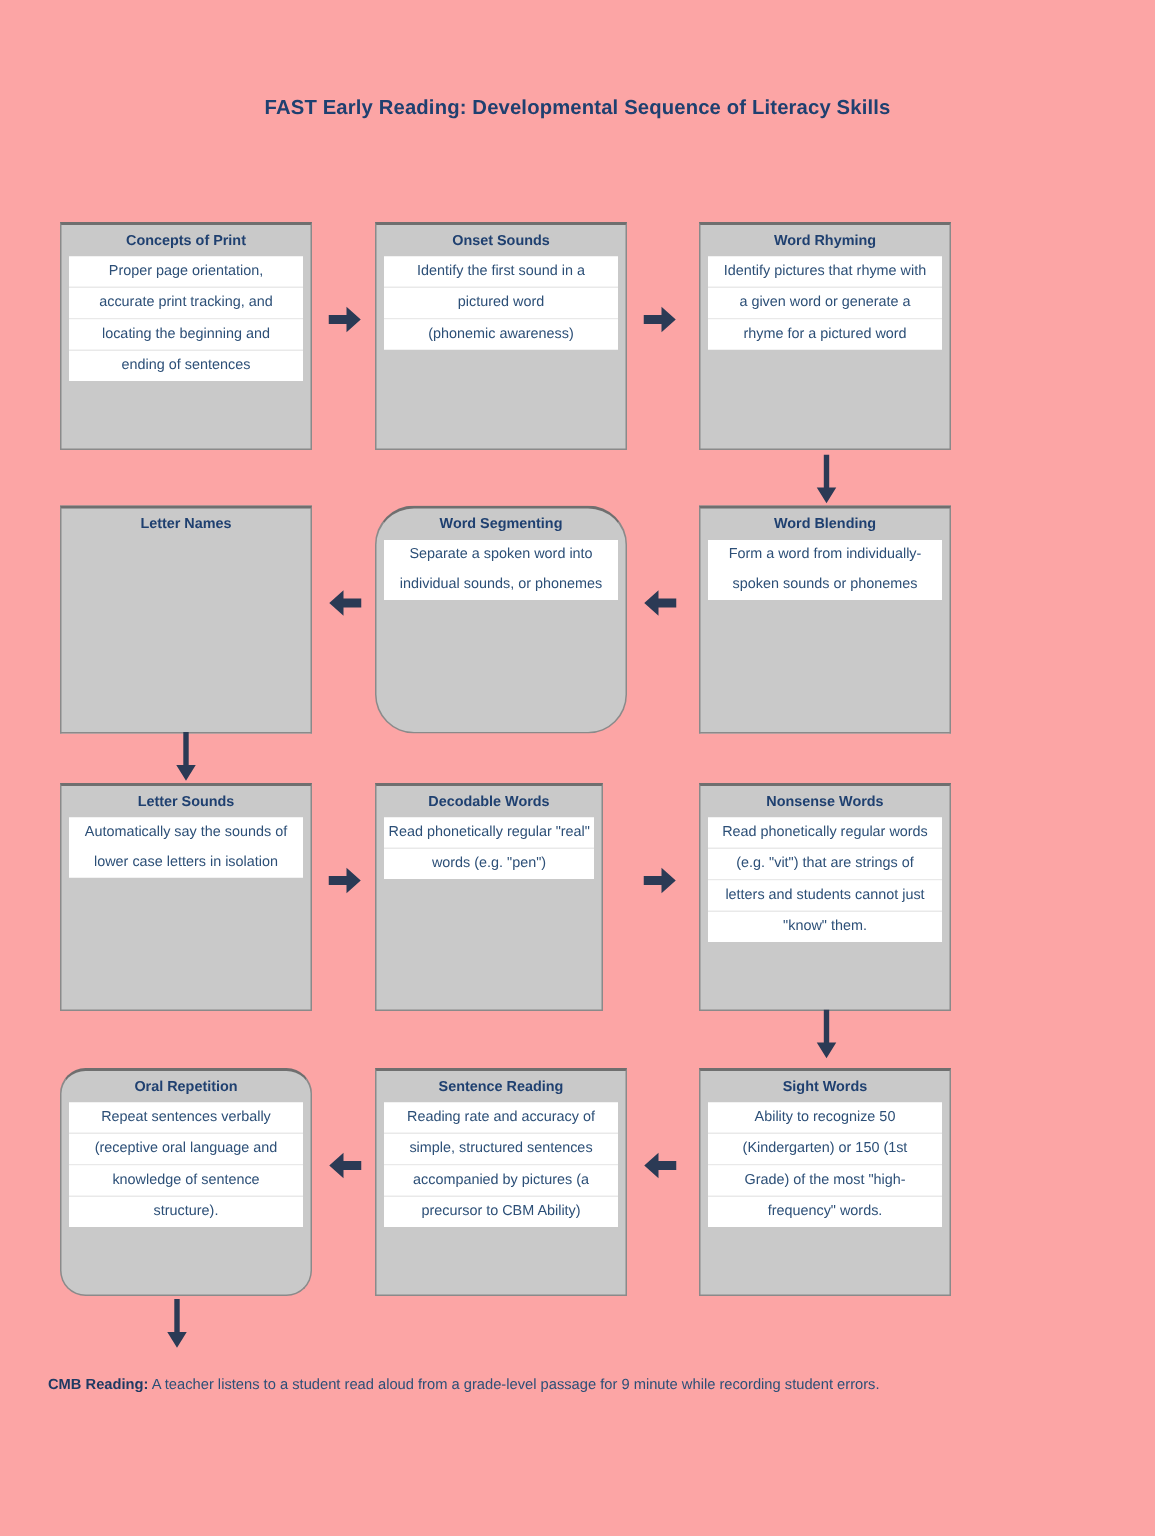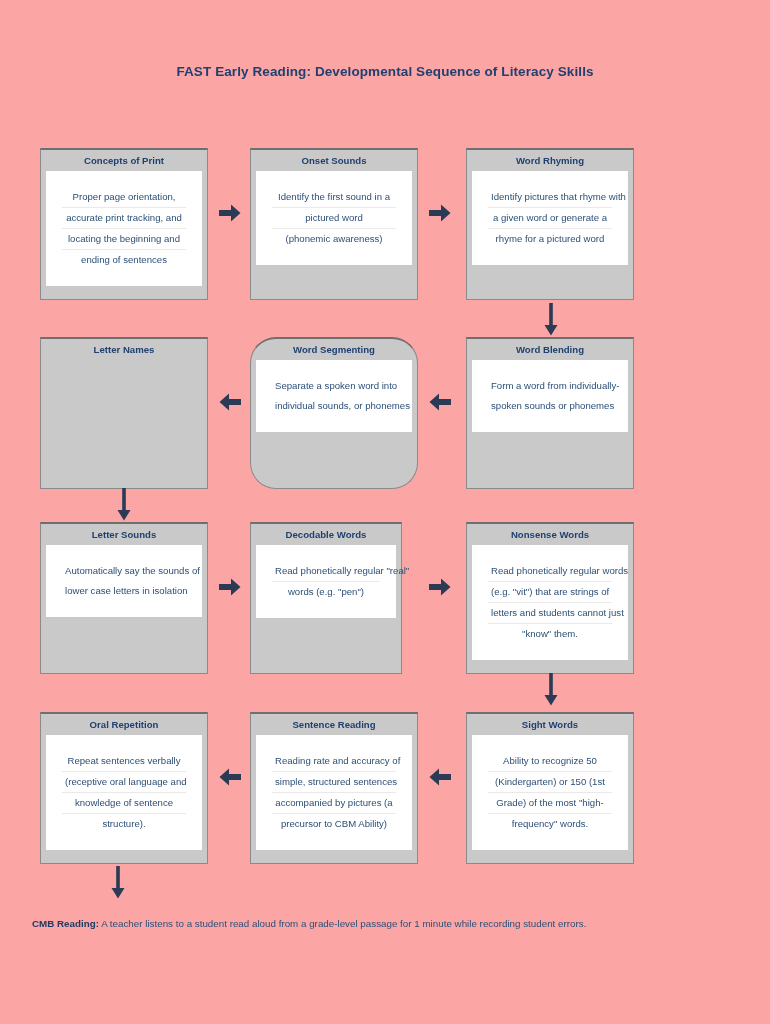--- a/index.html
+++ b/index.html
@@ -48,21 +48,21 @@
     text-align: center;
     font-size: 9.6px;
     font-weight: bold;
     color: #1f4070;
     padding: 5px 4px 4px 4px;
     line-height: 12px;
   }
   .box-body {
     margin: 0 5px;
     background: #ffffff;
-    padding: 16px;
+    padding: 0;
   }
   .box-line {
     display: block;
     text-align: center;
     font-size: 9.6px;
     color: #2c4f77;
     line-height: 14px;
     padding: 3px 3px 3px 3px;
     background: #ffffff;
     border-bottom: 1px solid #e9e9e9;
@@ -224,21 +224,21 @@
       <span class="box-line">"know" them.</span>
     </div>
   </div>
 
   <div class="arrow" style="left:543px; top:673px;">
     <svg width="16" height="33" viewBox="0 0 16 33">
         <path d="M6.2 0 H9.8 V22 H14.5 L8 32.5 L1.5 22 H6.2 Z" fill="#2b3a55"></path>
       </svg>
   </div>
 
-  <div class="box" style="left:40px; top:712px; width:168px; height:152px;">
+  <div class="box" style="left:40px; top:712px; width:168px; height:152px;border-radius:17px;">
     <div class="box-title">Oral Repetition</div>
     <div class="box-body">
       <span class="box-line">Repeat sentences verbally</span>
       <span class="box-line">(receptive oral language and</span>
       <span class="box-line">knowledge of sentence</span>
       <span class="box-line">structure).</span>
     </div>
   </div>
 
   <div class="arrow" style="left:219px; top:768px;">
@@ -272,15 +272,15 @@
       <span class="box-line">frequency" words.</span>
     </div>
   </div>
 
   <div class="arrow" style="left:110px; top:866px;">
     <svg width="16" height="33" viewBox="0 0 16 33">
         <path d="M6.2 0 H9.8 V22 H14.5 L8 32.5 L1.5 22 H6.2 Z" fill="#2b3a55"></path>
       </svg>
   </div>
 
-  <div class="caption"><span class="cap-label">CMB Reading:</span><span> A teacher listens to a student read aloud from a grade-level passage for 1 minute while recording student errors.</span></div>
+  <div class="caption"><span class="cap-label">CMB Reading:</span><span> A teacher listens to a student read aloud from a grade-level passage for 9 minute while recording student errors.</span></div>
 
 </div>
 
 </body></html>

